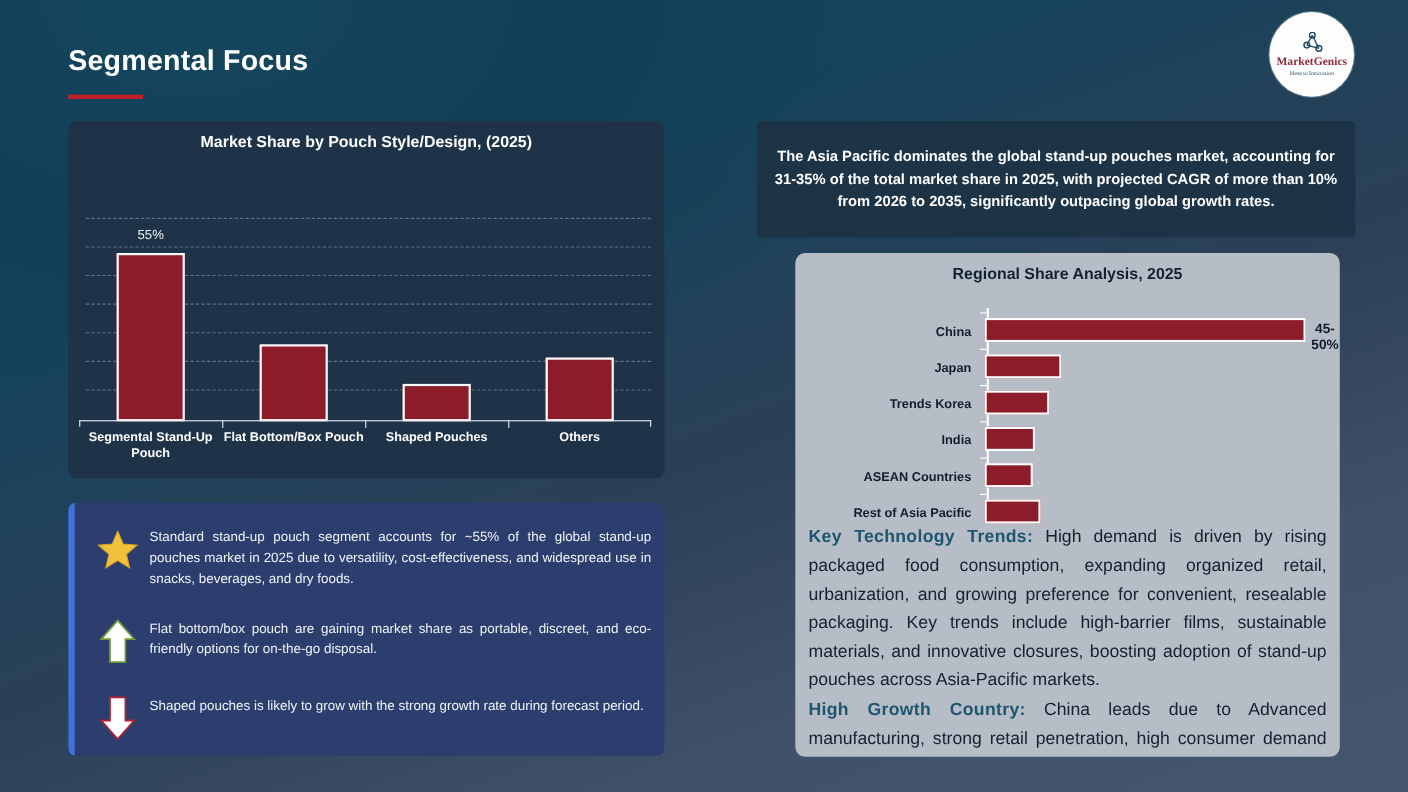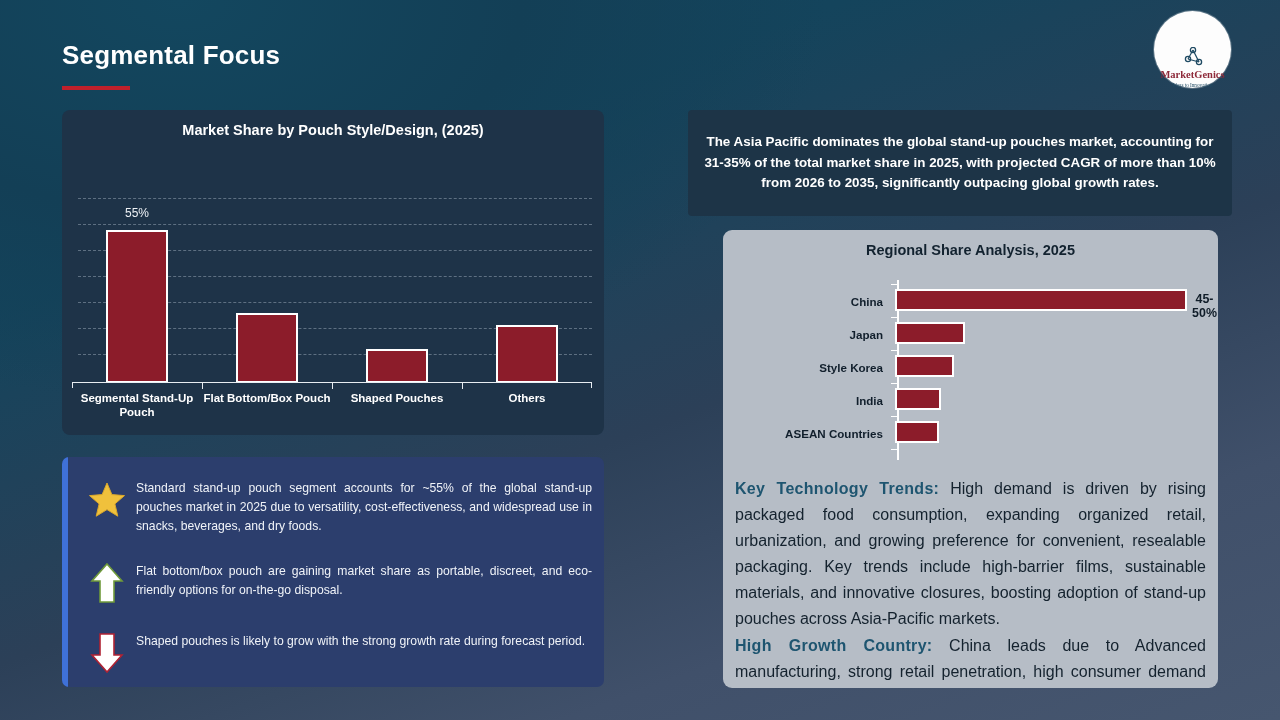--- a/index.html
+++ b/index.html
@@ -21,21 +21,21 @@
     font-size:26px;font-weight:bold;color:#ffffff;letter-spacing:.2px;
   }
   .title-rule{
     position:absolute;left:62px;top:86px;width:68px;height:4px;background:#c0202b;
   }
 
   
   .logo{
     position:absolute;left:1154px;top:11px;width:77px;height:77px;border-radius:50%;
     background:#fdfdfd;display:flex;flex-direction:column;
-    align-items:center;justify-content:flex-end;
+    align-items:center;justify-content:center;
     box-shadow:0 0 0 1px rgba(255,255,255,.25);
   }
   .logo-mark{width:26px;height:22px;margin-bottom:1px;}
   .logo-name{font-size:10.5px;font-weight:bold;color:#8e2a3a;line-height:1;font-family:"Liberation Serif",serif;}
   .logo-tag{font-size:5.2px;color:#1f4a63;line-height:1;margin-top:2px;font-family:"Liberation Serif",serif;}
 
   
   .chart-panel{
     position:absolute;left:62px;top:110px;width:542px;height:325px;
     background:#1e3348;border-radius:8px;
@@ -258,40 +258,46 @@
       </div>
 
       <div class="hbar-row" style="top:47px;">
         <div class="hbar-label">Japan</div>
         <div class="hbar-track">
           <div class="hbar" style="width:70px;"></div>
         </div>
       </div>
 
       <div class="hbar-row" style="top:80px;">
-        <div class="hbar-label">Style Korea</div>
+        <div class="hbar-label">Trends Korea</div>
         <div class="hbar-track">
           <div class="hbar" style="width:59px;"></div>
         </div>
       </div>
 
       <div class="hbar-row" style="top:113px;">
         <div class="hbar-label">India</div>
         <div class="hbar-track">
           <div class="hbar" style="width:46px;"></div>
         </div>
       </div>
 
       <div class="hbar-row" style="top:146px;">
         <div class="hbar-label">ASEAN Countries</div>
         <div class="hbar-track">
           <div class="hbar" style="width:44px;"></div>
         </div>
       </div>
 
+      <div class="hbar-row" style="top:179px;">
+        <div class="hbar-label">Rest of Asia Pacific</div>
+        <div class="hbar-track">
+          <div class="hbar" style="width:51px;"></div>
+        </div>
+      </div>
     </div>
 
     <div class="regional-body">
       <div class="para">
         <span class="lead">Key Technology Trends:</span><span> High demand is driven by rising packaged food consumption, expanding organized retail, urbanization, and growing preference for convenient, resealable packaging. Key trends include high-barrier films, sustainable materials, and innovative closures, boosting adoption of stand-up pouches across Asia-Pacific markets.</span>
       </div>
       <div class="para">
         <span class="lead">High Growth Country:</span><span> China leads due to Advanced manufacturing, strong retail penetration, high consumer demand for convenience, and early adoption of premium and sustainable pouch formats.</span>
       </div>
     </div>

